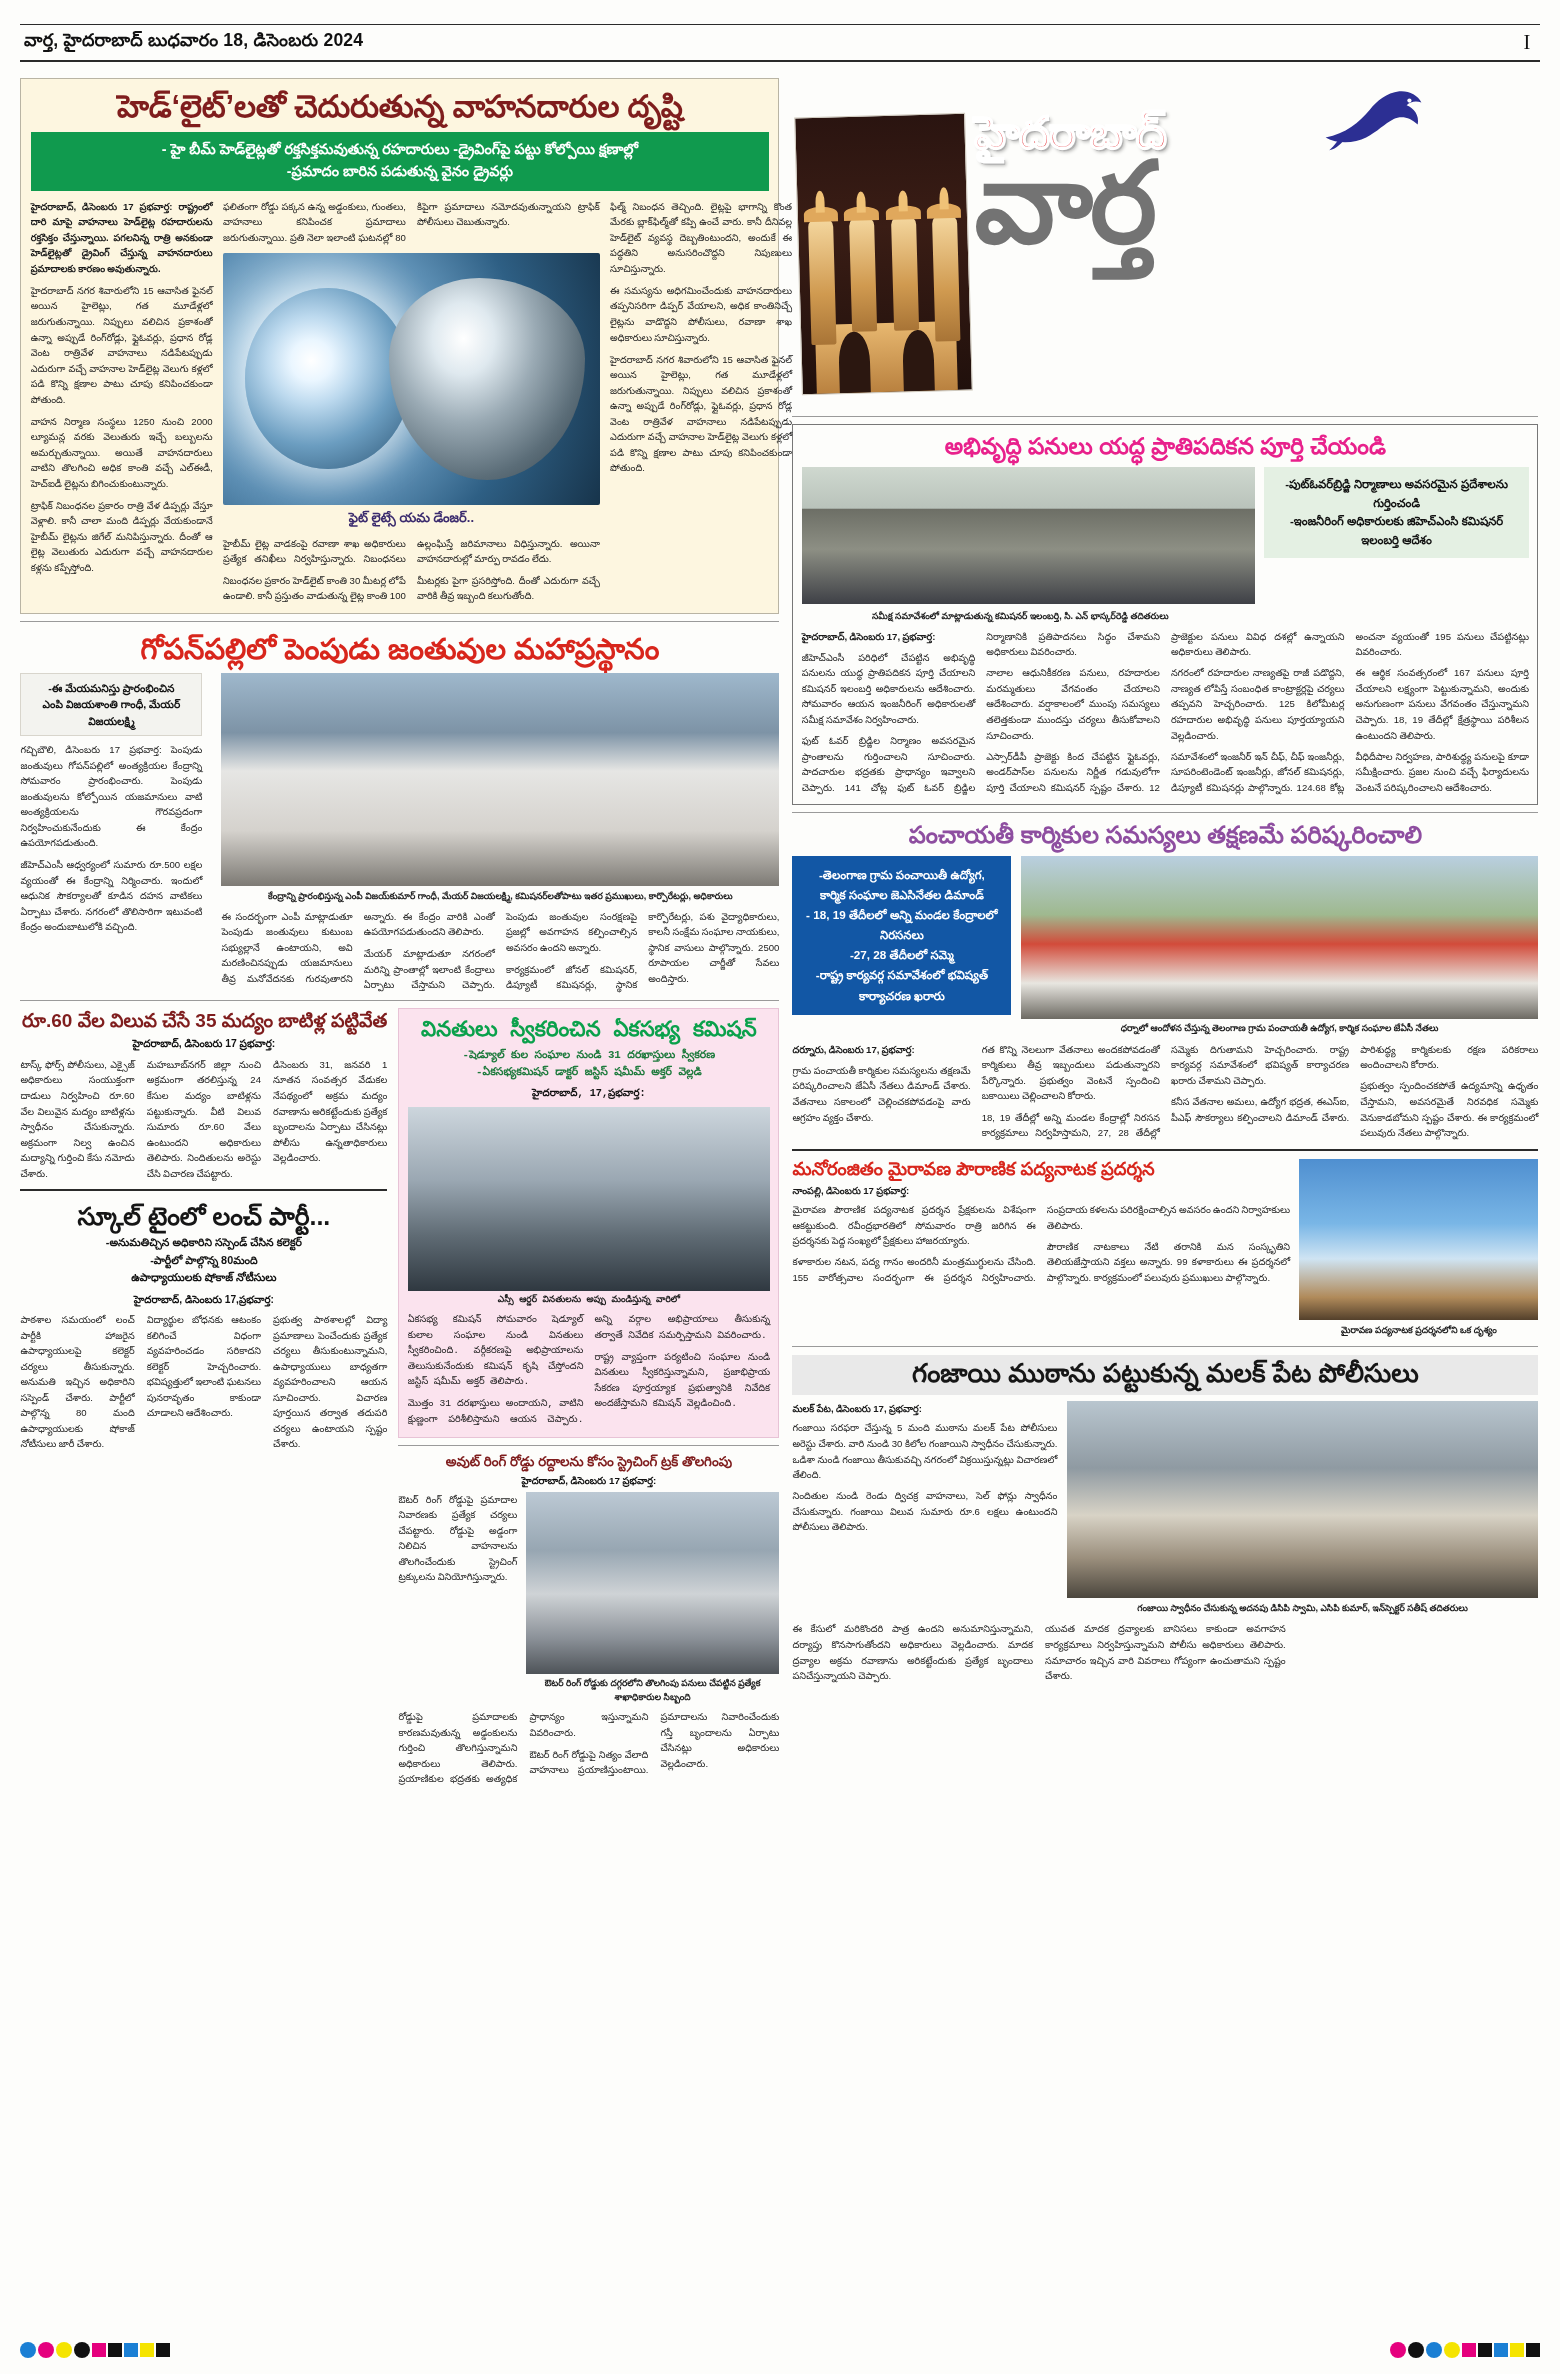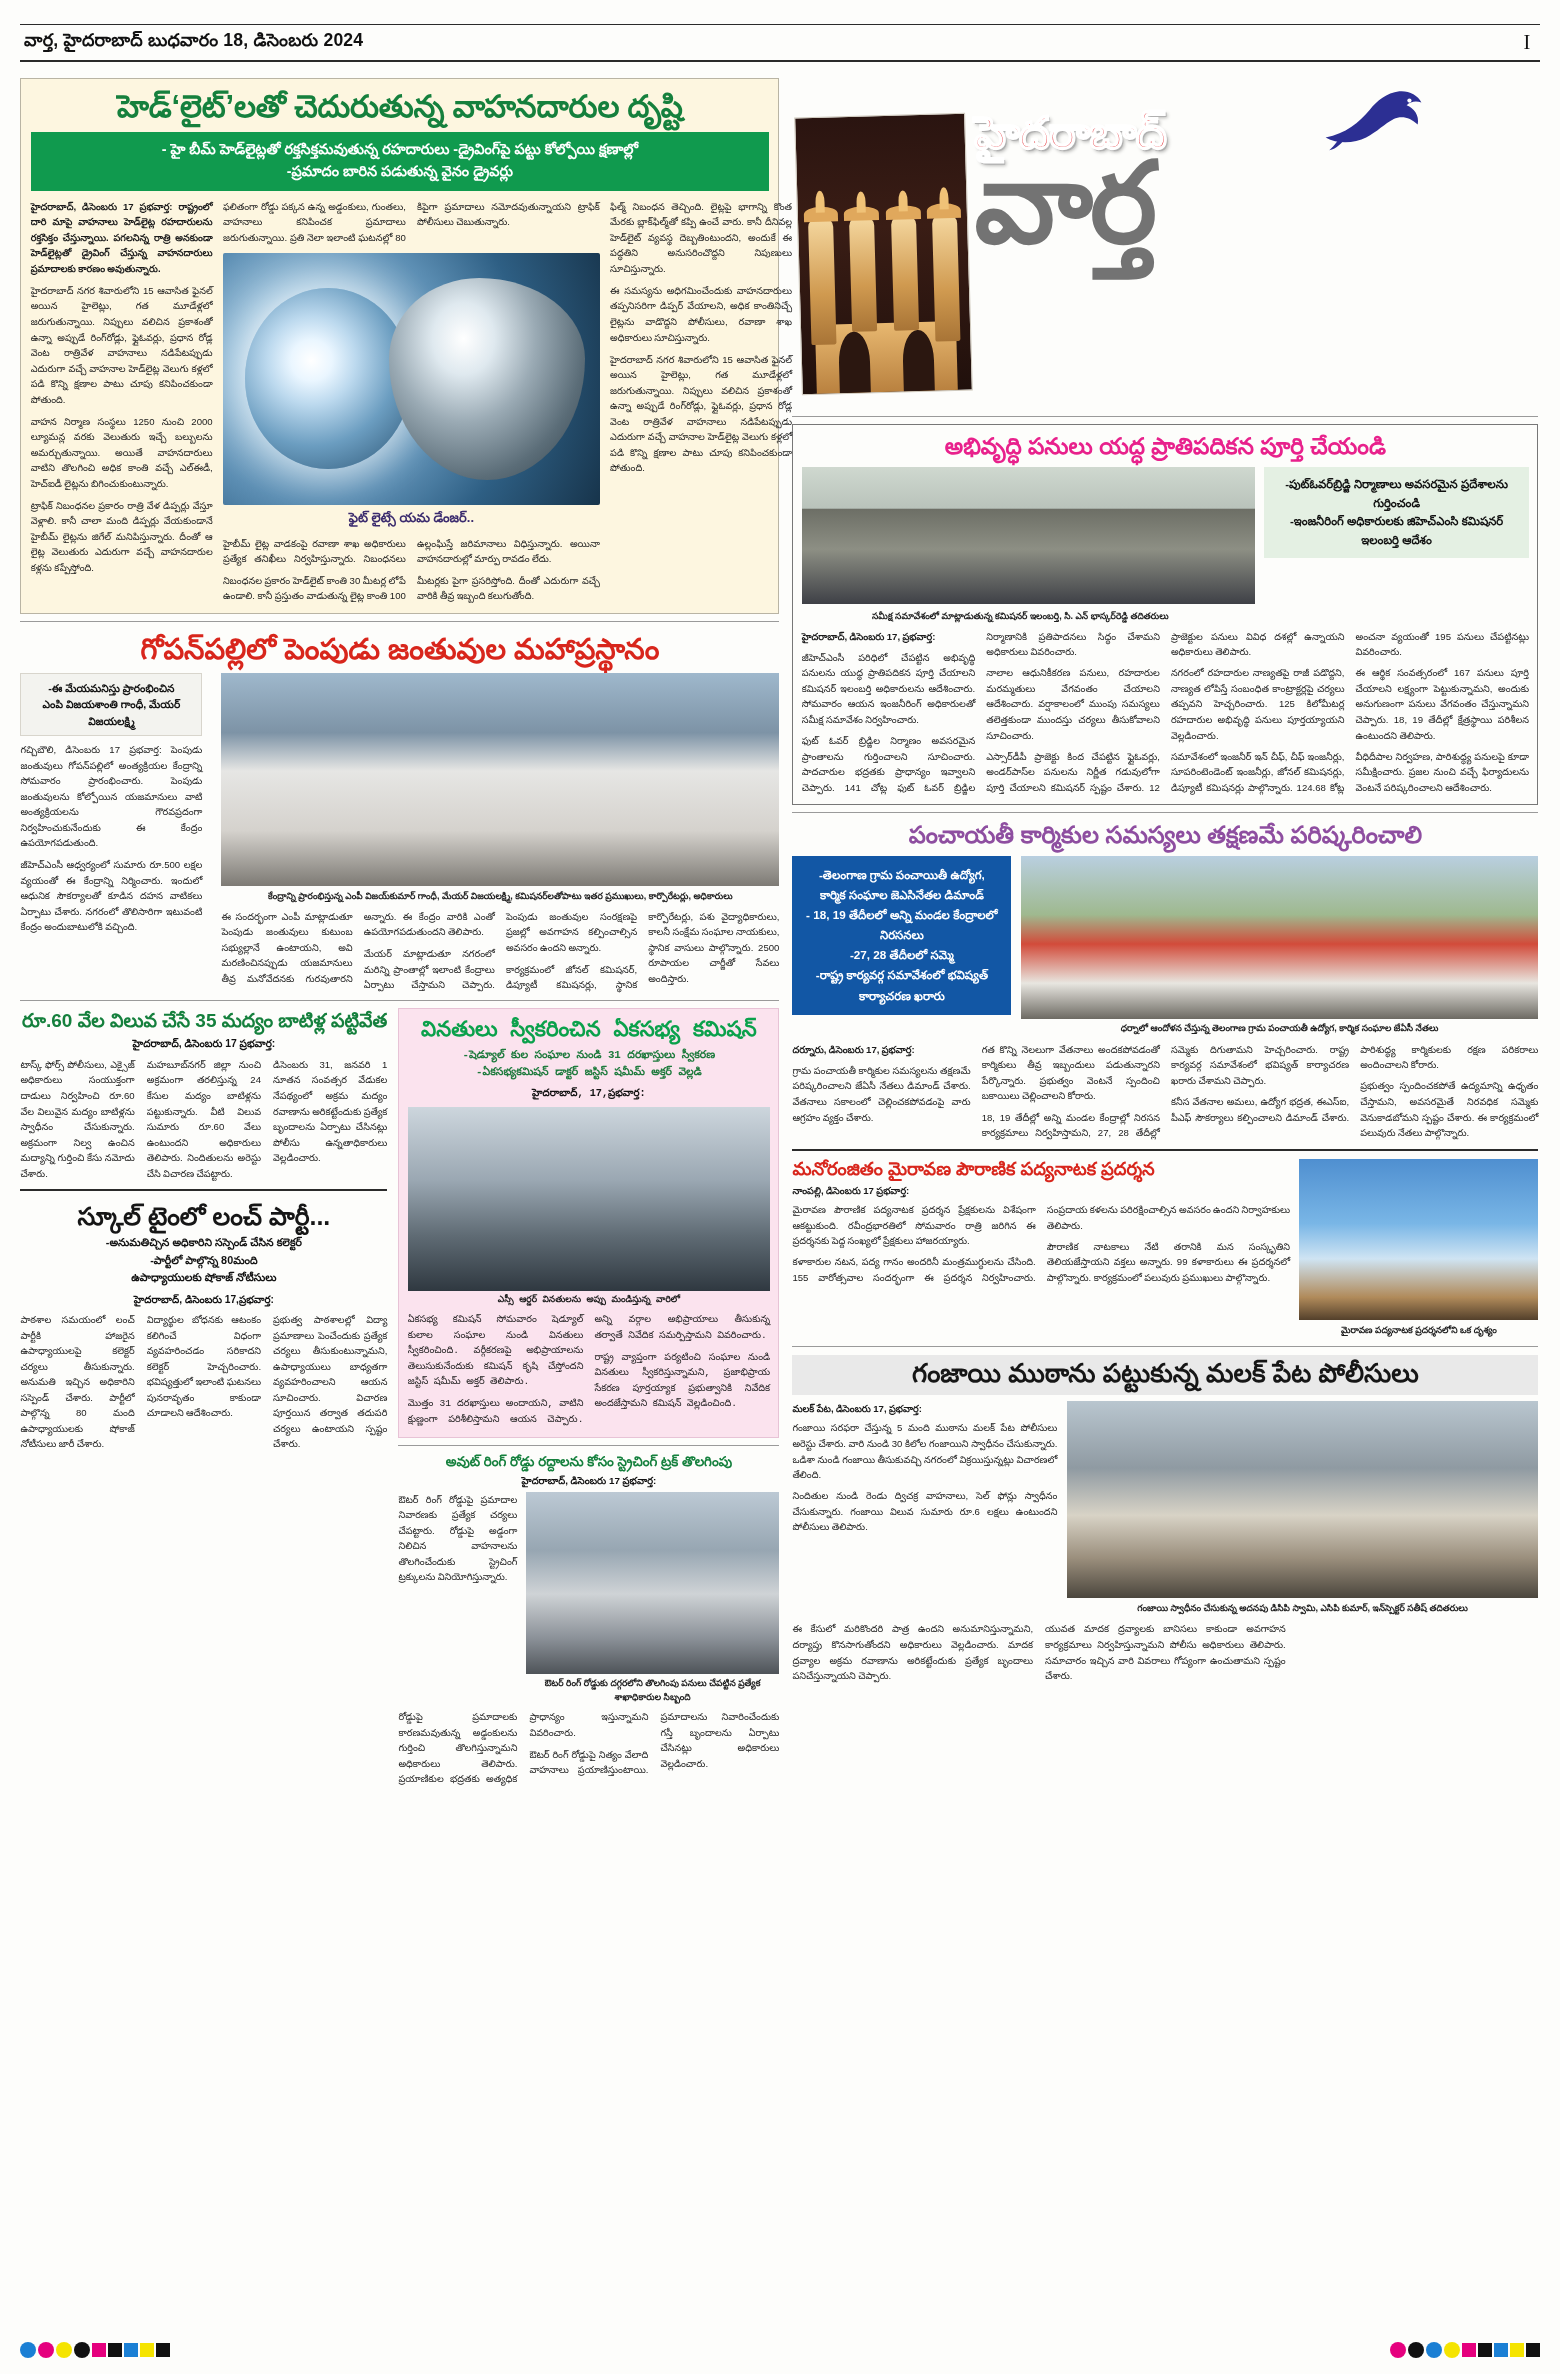--- a/index.html
+++ b/index.html
@@ -27,21 +27,21 @@
   .folio-date { font-size: 17.6px; font-weight: 700; color: #111; letter-spacing: 0.2px; }
   .folio-page { font-size: 20.4px; color: #111; font-family: "Liberation Serif", serif; padding-right: 5.6px; }
 
   
   .cols { display: flex; gap: 13px; margin-top: 9.3px; }
   .col-left { width: 759px; flex: 0 0 759px; }
   .col-right { width: 746px; flex: 0 0 746px; }
 
   
   .hl { line-height: 1.12; font-weight: 700; }
-  .hl-purple { color: #15803d; }
+  .hl-purple { color: #7f1d1d; }
   .hl-red { color: #d8261c; }
   .hl-pink { color: #e8218c; }
   .hl-green { color: #0aa14b; }
   .hl-violet { color: #8e4ea0; }
   .hl-black { color: #161616; }
 
   .kicker-band {
     background: #109a4e; color: #fff;
     text-align: center; padding: 6.5px 13px 8.3px;
     font-size: 14.4px; line-height: 1.5; font-weight: 600;

